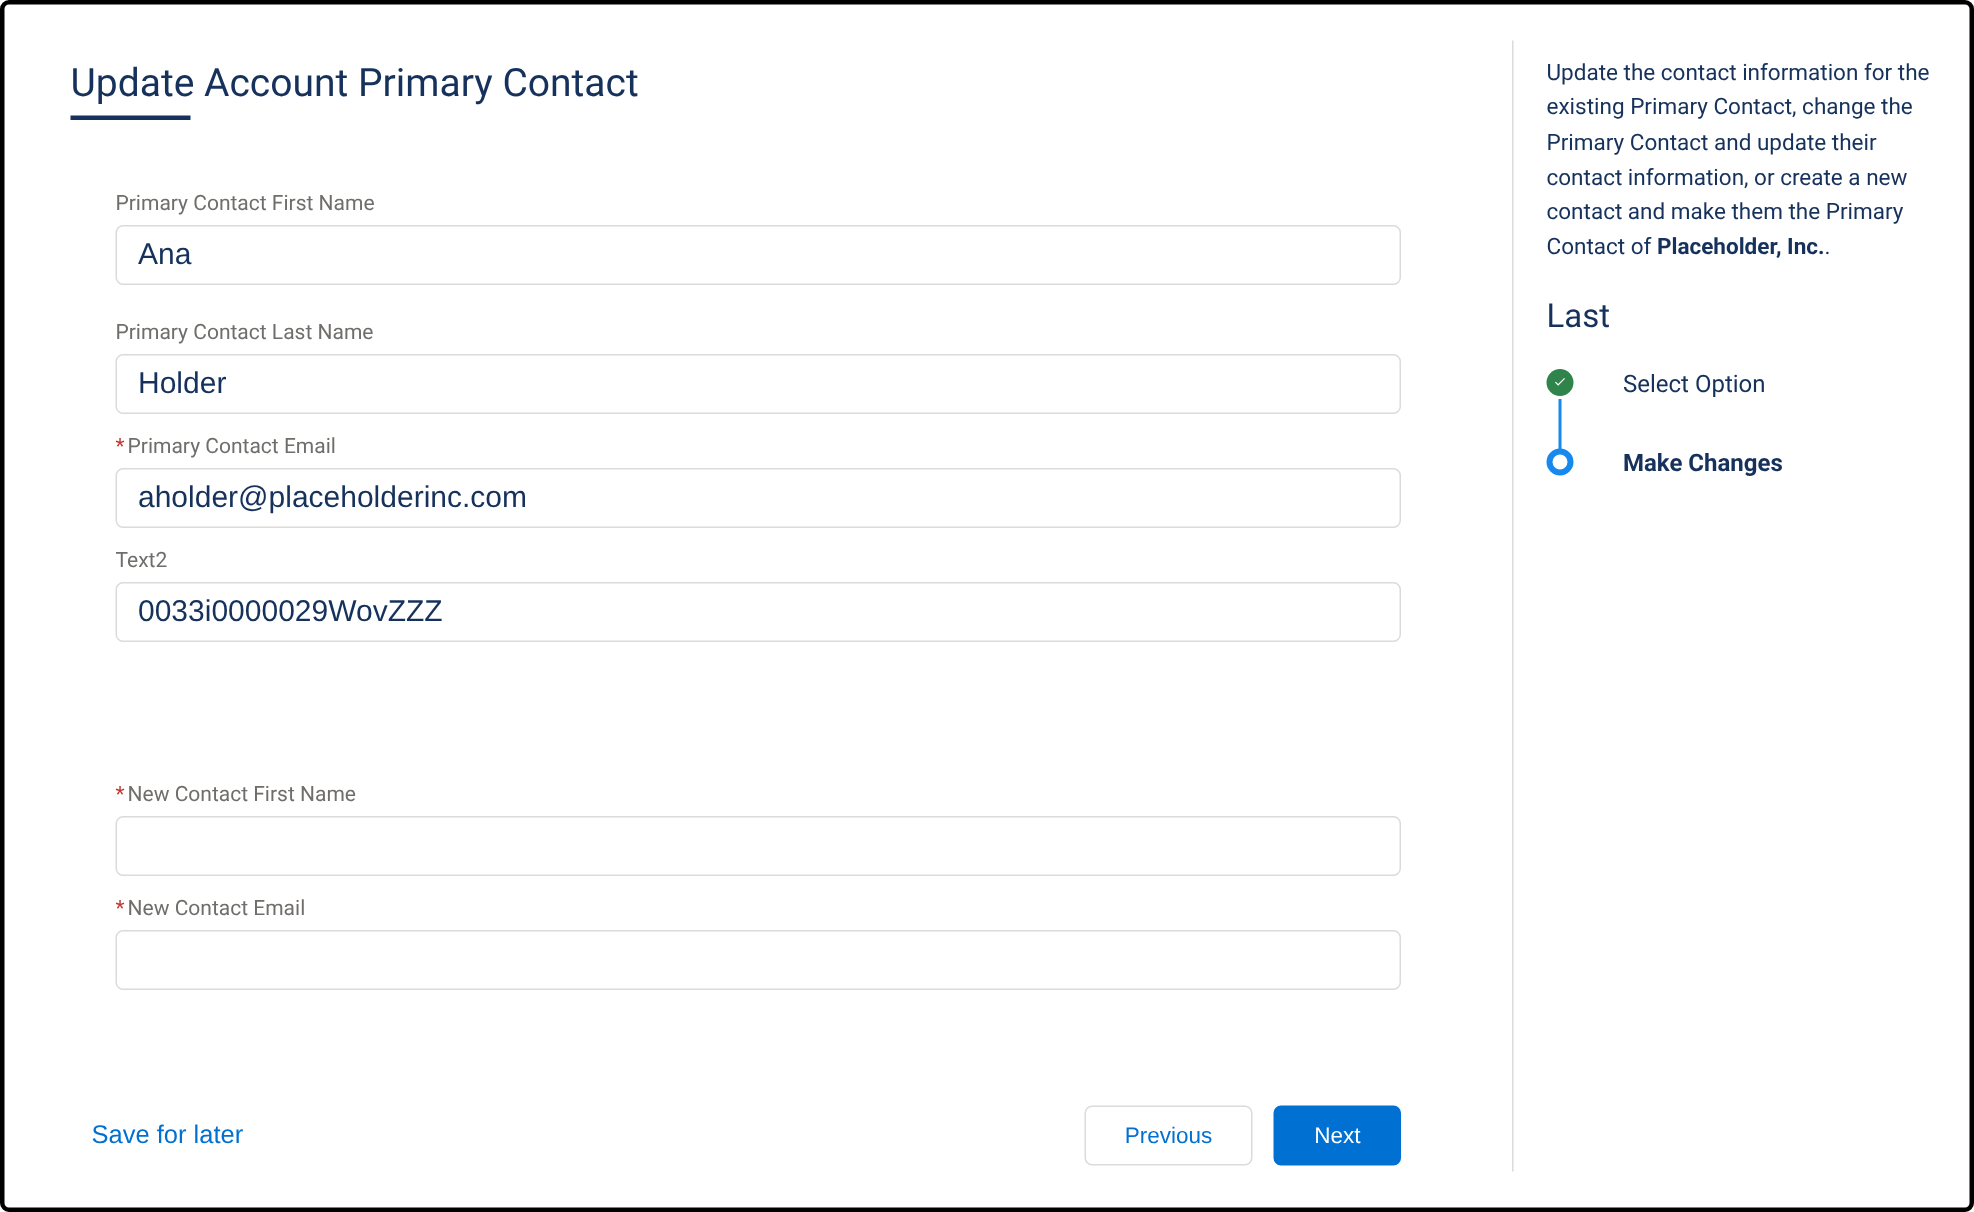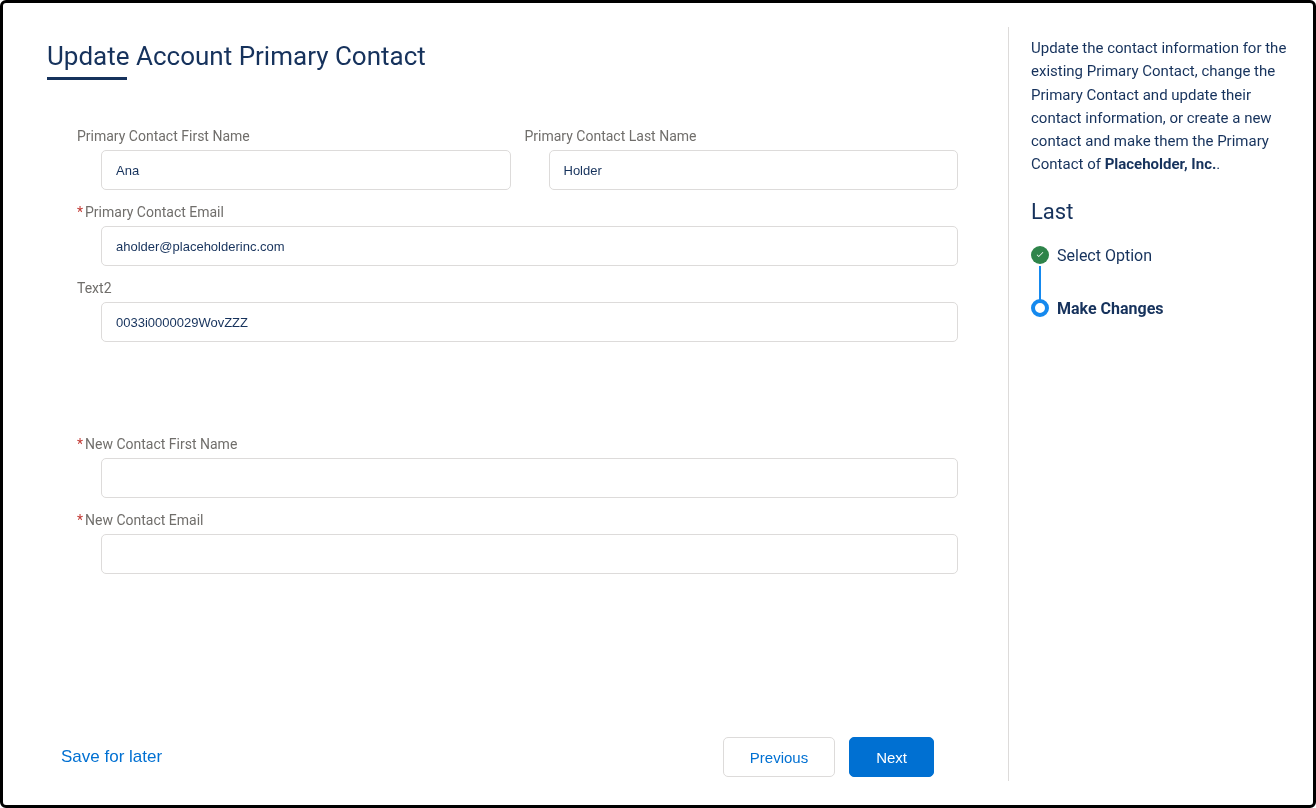--- a/index.html
+++ b/index.html
@@ -35,42 +35,41 @@
     width:80px;
     height:3px;
     background:#16325c;
     margin-bottom:48px;
   }
   .form-area {
     padding-left:30px;
     padding-right:30px;
     flex:1;
   }
-  .row { display:flex; gap:38px; margin-bottom:14px; }
+  .row { display:flex; gap:24px; margin-bottom:14px;flex-direction:column; }
   .field { display:flex; flex-direction:column; flex:1; }
   .label {
     font-size:14px;
     color:#706e6b;
     margin-bottom:6px;
   }
   .req::before {
     content:"*";
     color:#c23934;
     margin-right:2px;
   }
   .input {
     width:100%;
     height:40px;
     border:1px solid #dddbda;
     border-radius:5px;
     padding:0 14px;
-    font-size:13px;
-    color:#16325c;
-    background:#fff;
-    margin-left:24px;
+    font-size:20px;
+    color:#16325c;
+    background:#fff;
   }
   .gap-block { height:80px; }
   .footer {
     display:flex;
     align-items:center;
     justify-content:space-between;
     padding:8px 30px 0 14px;
   }
   .link-btn {
     color:#0070d2;
@@ -113,21 +112,21 @@
     text-align: left;
   }
   .side-desc b { font-weight:700; }
   .steps-heading {
     font-size:22px;
     font-weight:400;
     margin:0 0 22px 0;
     color:#16325c;
   }
   .steps { position:relative; }
-  .step { display:flex; align-items:flex-start; gap:8px; margin-bottom:34px; position:relative; }
+  .step { display:flex; align-items:flex-start; gap:33px; margin-bottom:34px; position:relative; }
   .step:last-child { margin-bottom:0; }
   .dot {
     width:18px; height:18px; border-radius:50%;
     display:flex; align-items:center; justify-content:center;
     flex-shrink:0;
     position:relative; z-index:1;
     background:#fff;
   }
   .dot.done {
     background:#2e844a;

